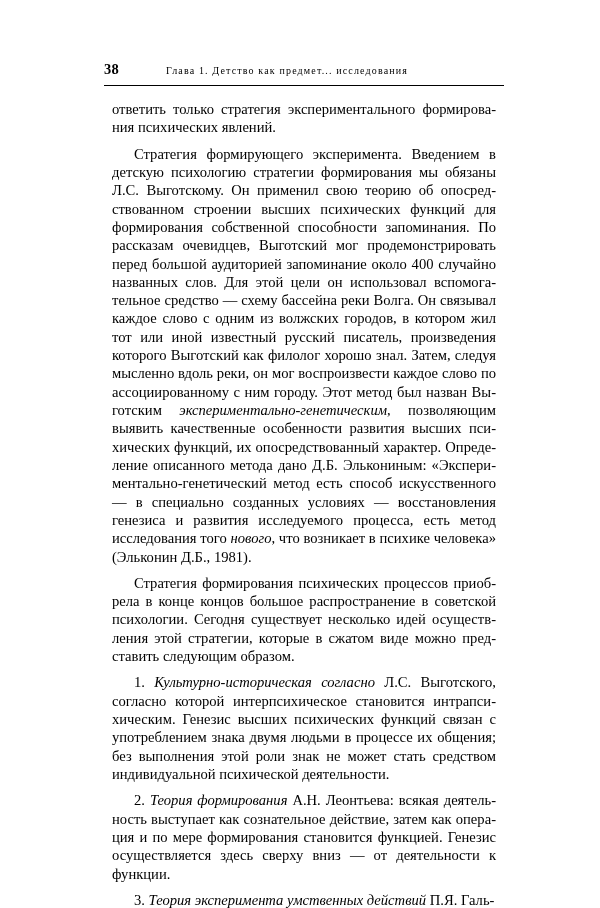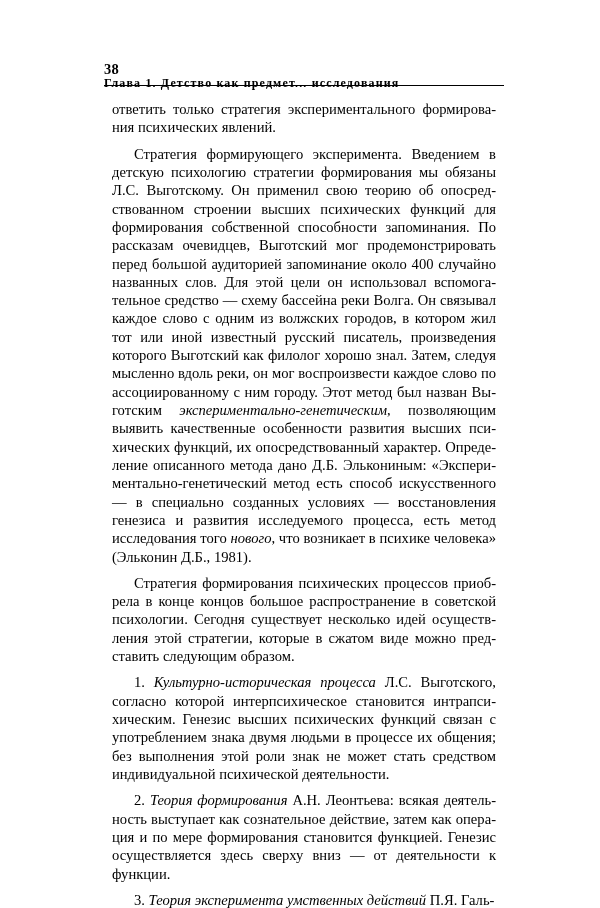--- a/index.html
+++ b/index.html
@@ -26,33 +26,32 @@
   
   .runhead {
     position: absolute;
     left: 104px;
     top: 62px;
     width: 400px;
     height: 22px;
     display: flex;
     align-items: baseline;
     font-family: "Liberation Serif", "DejaVu Serif", serif;
-    flex-direction: column;
   }
   .runhead-folio {
     font-size: 14.5px;
     font-weight: 700;
     letter-spacing: 0.2px;
     line-height: 1;
     width: 62px;
     flex: none;
   }
   .runhead-title {
-    font-size: 12px;
-    font-weight: 700;
+    font-size: 10px;
+    font-weight: 400;
     letter-spacing: 1.15px;
     line-height: 1;
     white-space: nowrap;
   }
   .runhead-rule {
     position: absolute;
     left: 104px;
     top: 85px;
     width: 400px;
     height: 1px;
@@ -107,20 +106,20 @@
   <div class="runhead-rule"></div>
 
   <div class="column">
 
     <p class="para"><span>ответить только стратегия экспериментального формирова­ния психических явлений.</span></p>
 
     <p class="para indent"><b>Стратегия формирующего эксперимента</b><span>. Введением в детскую психологию стратегии формирования мы обязаны Л.С. Выготскому. Он применил свою теорию об опосред­ствованном строении высших психических функций для формирования собственной способности запоминания. По рассказам очевидцев, Выготский мог продемонстрировать перед большой аудиторией запоминание около 400 случай­но названных слов. Для этой цели он использовал вспомога­тельное средство — схему бассейна реки Волга. Он связывал каждое слово с одним из волжских городов, в котором жил тот или иной известный русский писатель, произведения которого Выготский как филолог хорошо знал. Затем, следуя мысленно вдоль реки, он мог воспроизвести каждое слово по ассоциированному с ним городу. Этот метод был назван Вы­готским </span><i>экспериментально-генетическим</i><span>, позволяющим выявить качественные особенности развития высших пси­хических функций, их опосредствованный характер. Опреде­ление описанного метода дано Д.Б. Элькониным: «Экспери­ментально-генетический метод есть способ искусственного — в специально созданных условиях — восстановления генези­са и развития исследуемого процесса, есть метод исследова­ния того </span><i>нового</i><span>, что возникает в психике человека» (Эльконин Д.Б., 1981).</span></p>
 
     <p class="para indent"><span>Стратегия формирования психических процессов приоб­рела в конце концов большое распространение в советской психологии. Сегодня существует несколько идей осуществ­ления этой стратегии, которые в сжатом виде можно пред­ставить следующим образом.</span></p>
 
-    <p class="para listitem"><span>1. </span><i>Культурно-историческая процесса</i><span> Л.С. Выготского, согласно которой интерпсихическое становится интрапси­хическим. Генезис высших психических функций связан с употреблением знака двумя людьми в процессе их общения; без выполнения этой роли знак не может стать средством индивидуальной психической деятельности.</span></p>
+    <p class="para listitem"><span>1. </span><i>Культурно-историческая согласно</i><span> Л.С. Выготского, согласно которой интерпсихическое становится интрапси­хическим. Генезис высших психических функций связан с употреблением знака двумя людьми в процессе их общения; без выполнения этой роли знак не может стать средством индивидуальной психической деятельности.</span></p>
 
     <p class="para listitem"><span>2. </span><i>Теория формирования</i><span> А.Н. Леонтьева: всякая деятель­ность выступает как сознательное действие, затем как опера­ция и по мере формирования становится функцией. Генезис осуществляется здесь сверху вниз — от деятельности к функ­ции.</span></p>
 
     <p class="para listitem"><span>3. </span><i>Теория эксперимента умственных действий</i><span> П.Я. Галь­перина: формирование психических функций происходит</span></p>
 
   </div>
 </div>
 
 </body></html>

